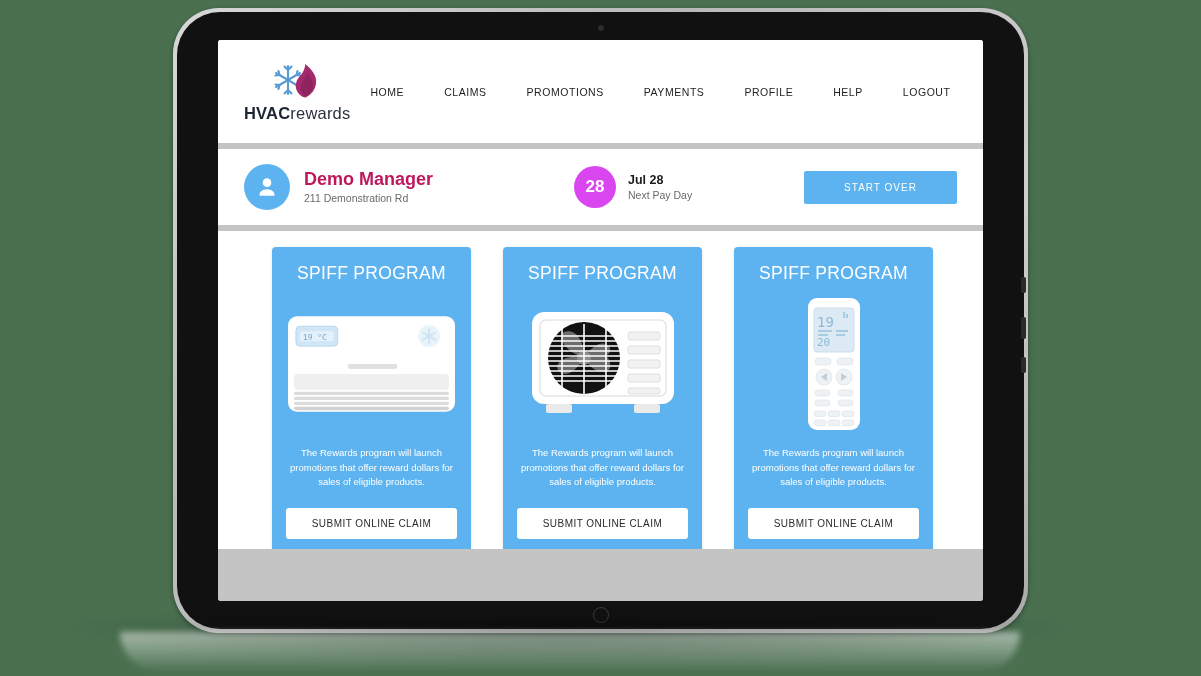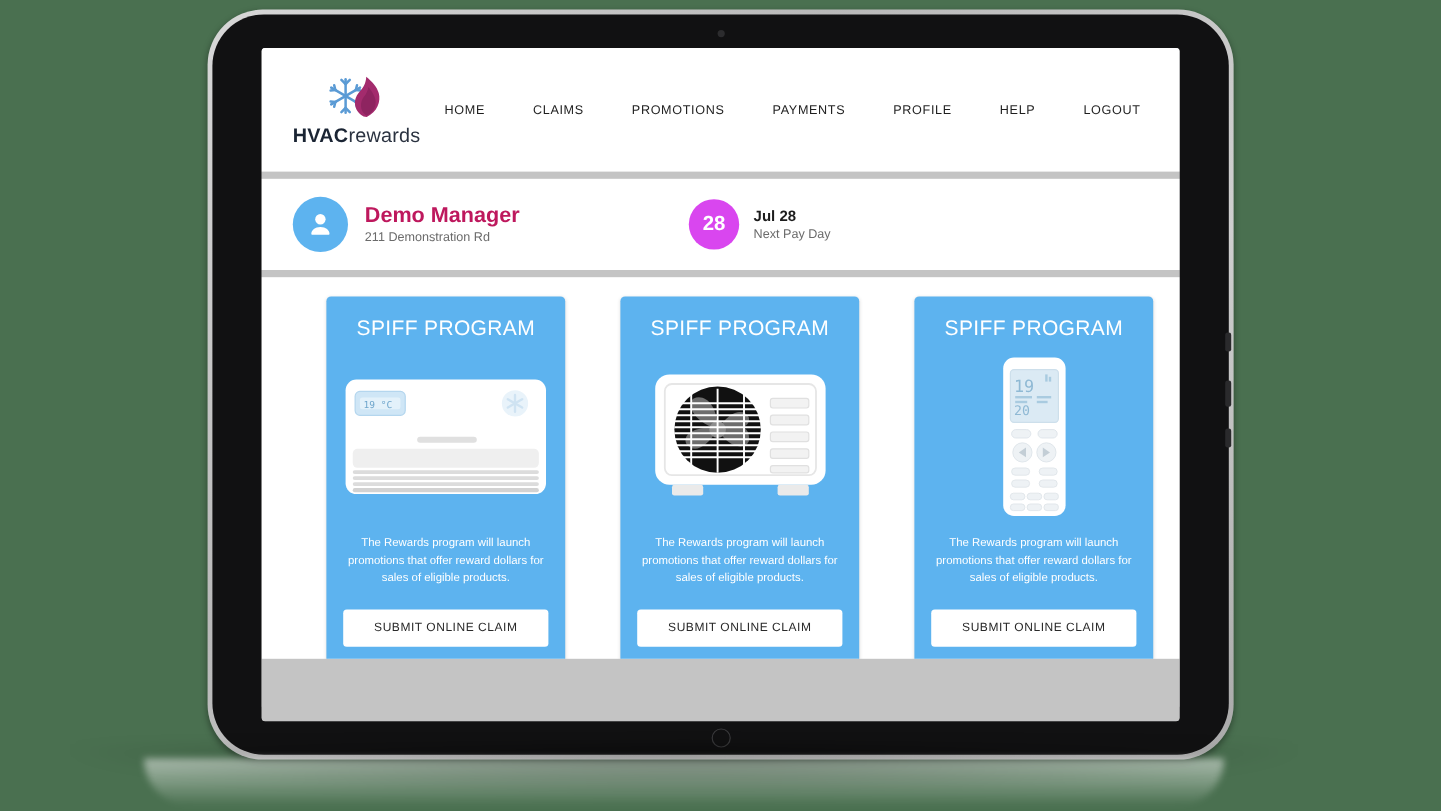--- a/index.html
+++ b/index.html
@@ -159,21 +159,21 @@
   .cards-panel {
     margin-top: 6px;
     background: #ffffff;
     height: 318px;
     padding: 16px 0 0 0;
     overflow: hidden;
     position: relative;
   }
   .cards-row {
     display: flex;
-    gap: 46px;
+    gap: 32px;
     padding-left: 54px;
   }
   .promo-card {
     width: 199px;
     flex: 0 0 199px;
     background: #5db3ef;
     border-radius: 4px;
     padding: 16px 14px 18px 14px;
     display: flex;
     flex-direction: column;
@@ -289,20 +289,21 @@
           </div>
 
           <div class="payday-block">
             <div class="payday-circle">28</div>
             <div>
               <div class="payday-date">Jul 28</div>
               <div class="payday-label">Next Pay Day</div>
             </div>
           </div>
 
+          <button class="start-over-btn">START OVER</button>
         </section>
 
         <section class="cards-panel">
           <div class="cards-row">
 
             <article class="promo-card">
               <div class="card-title">SPIFF PROGRAM</div>
               <div class="card-art">
                 <svg viewBox="0 0 172 104" width="172" height="104" aria-hidden="true">
                   <rect x="2" y="4" width="168" height="96" rx="9" fill="#ffffff"></rect>

